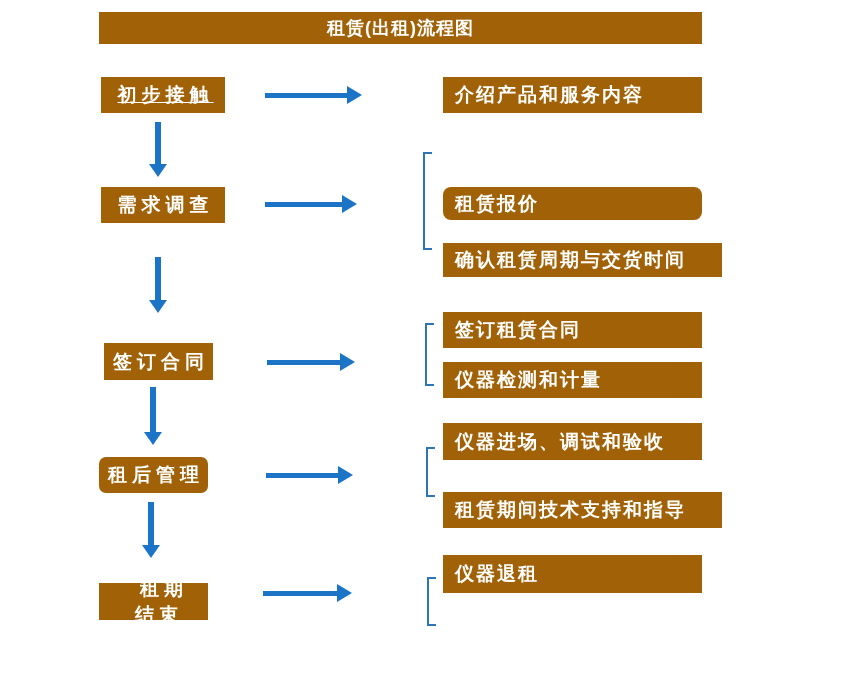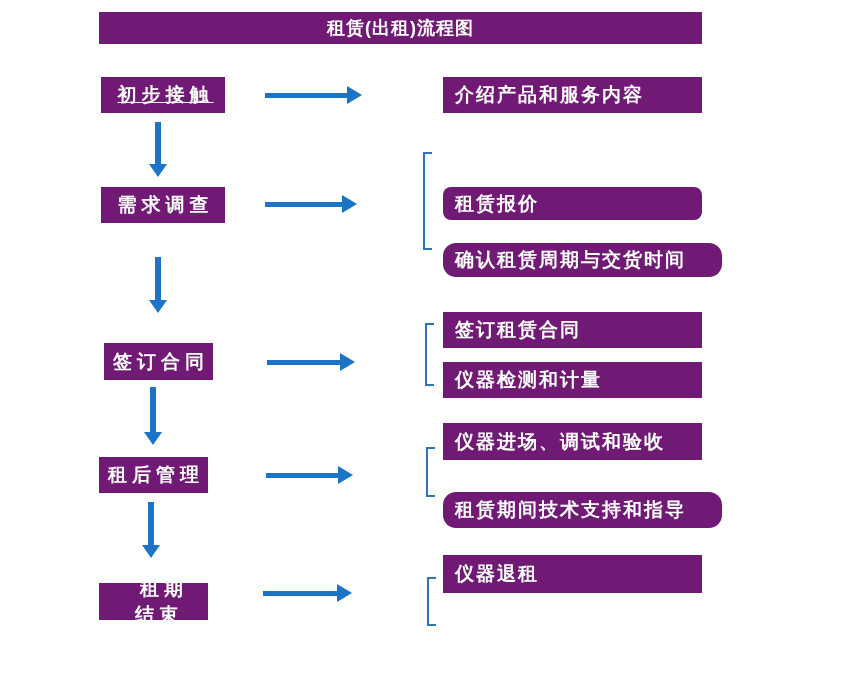--- a/index.html
+++ b/index.html
@@ -5,21 +5,21 @@
   html,body{margin:0;padding:0;background:#ffffff;}
   #canvas{
     position:relative;
     width:844px;height:688px;
     background:#ffffff;
     font-family:"Liberation Sans","DejaVu Sans",sans-serif;
     overflow:hidden;
   }
   .box{
     position:absolute;
-    background:#701a75;
+    background:#a16207;
     color:#ffffff;
     font-weight:bold;
     display:flex;
     align-items:center;
     box-sizing:border-box;
   }
   .title-bar{
     left:99px;top:12px;width:603px;height:32px;
     justify-content:center;
     font-size:18px;
@@ -32,21 +32,21 @@
     text-indent:5px; 
   }
   .detail{
     left:443px;width:259px;
     justify-content:flex-start;
     padding-left:12px;
     font-size:19px;
     letter-spacing:2px;
     white-space:nowrap;
   }
-  .detail.wide{width:279px;border-radius:13px;}
+  .detail.wide{width:279px;}
   
   .arrow-right{
     position:absolute;
     display:flex;
     align-items:center;
     height:18px;
   }
   .arrow-right .shaft{flex:1;height:5px;background:#1B74C6;}
   .arrow-right .head{
     width:0;height:0;
@@ -82,21 +82,21 @@
 </head>
 <body>
 
 <div id="canvas">
 
   <div class="box title-bar">租赁(出租)流程图</div>
 
   <div class="box step" style="left:101px;top:77px;width:124px;height:36px;text-decoration:underline;">初步接触</div>
   <div class="box step" style="left:101px;top:187px;width:124px;height:36px;">需求调查</div>
   <div class="box step" style="left:104px;top:343px;width:109px;height:37px;">签订合同</div>
-  <div class="box step" style="left:99px;top:457px;width:109px;height:36px;">租后管理</div>
+  <div class="box step" style="left:99px;top:457px;width:109px;height:36px;border-radius:7px;">租后管理</div>
   <div class="box step" style="left:99px;top:583px;width:109px;height:37px;padding-left:36px;">租期结束</div>
 
   <div class="box detail" style="top:77px;height:36px;">介绍产品和服务内容</div>
 
   <div class="box detail" style="top:187px;height:33px;border-radius:8px;">租赁报价</div>
   <div class="box detail wide" style="top:243px;height:34px;">确认租赁周期与交货时间</div>
 
   <div class="box detail" style="top:312px;height:36px;">签订租赁合同</div>
   <div class="box detail" style="top:362px;height:36px;">仪器检测和计量</div>
 

